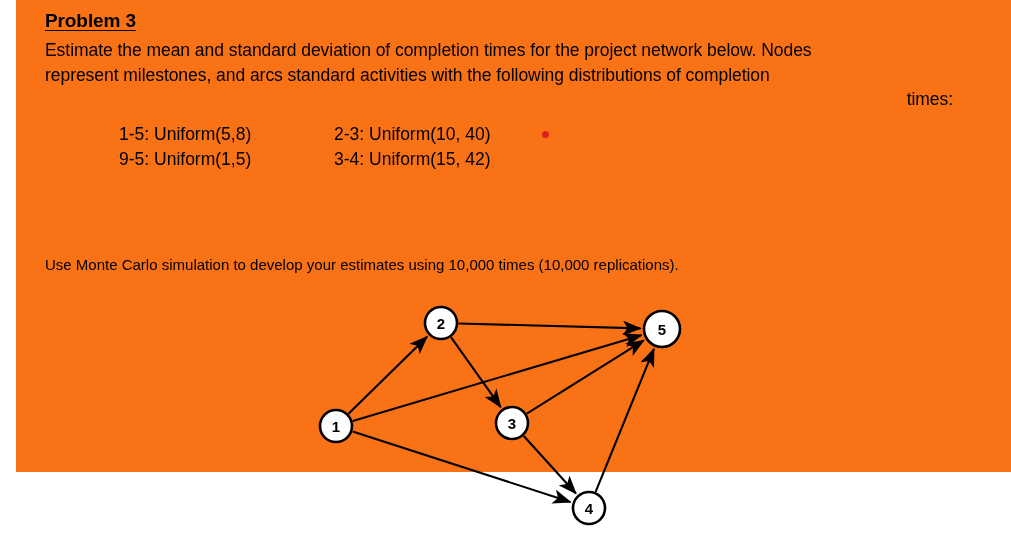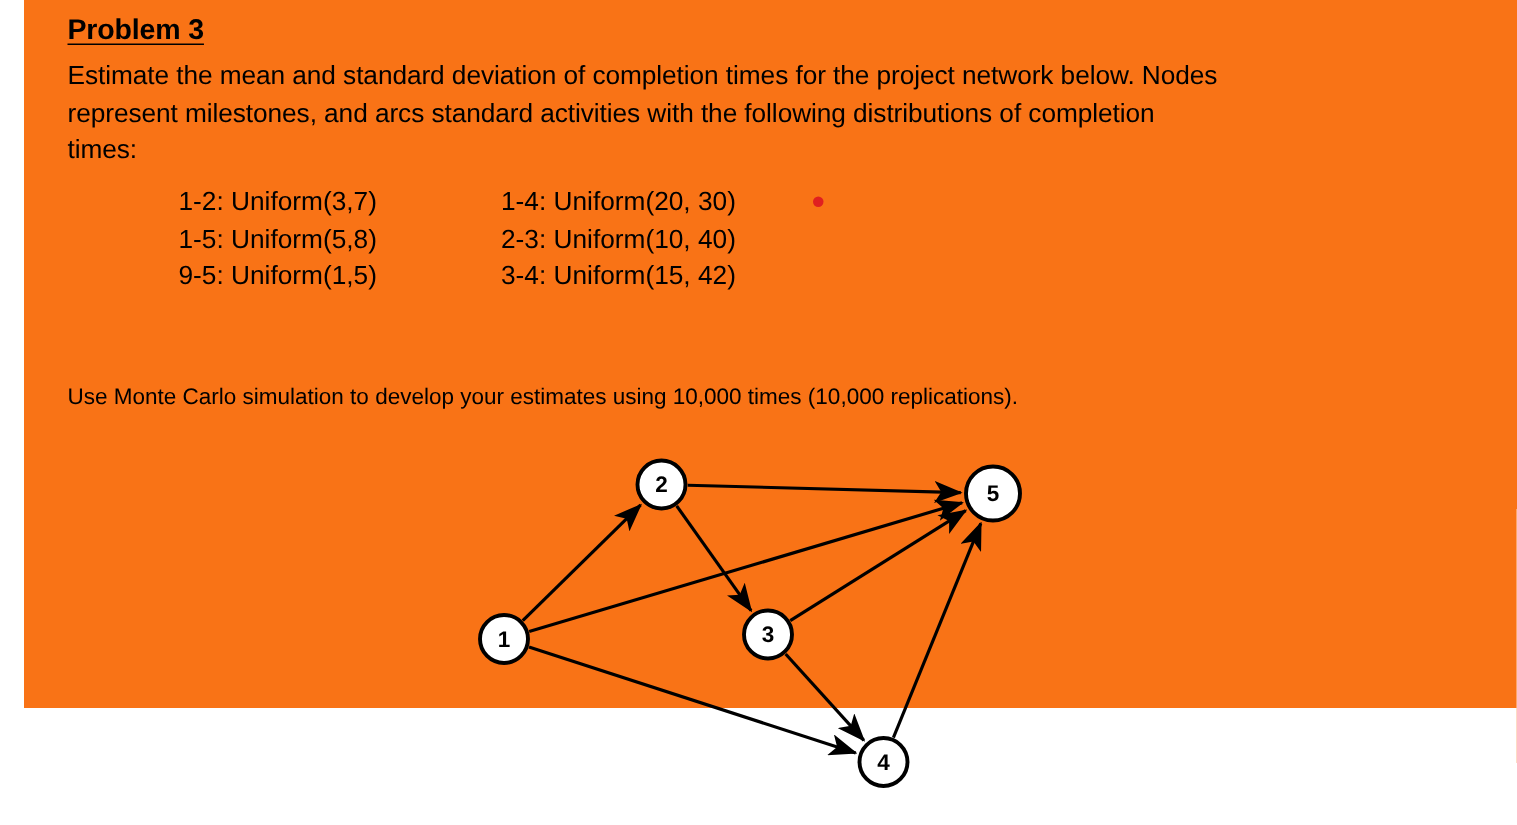--- a/index.html
+++ b/index.html
@@ -44,21 +44,21 @@
     position: absolute;
     left: 29px;
     top: 38px;
     width: 908px;
     font-size: 17.5px;
     line-height: 24.5px;
     text-align: justify;
     letter-spacing: -0.05px;
   }
   #intro-paragraph .last-line {
-    text-align: left;
+    text-align: right;
   }
 
   
   #distribution-list {
     position: absolute;
     left: 103px;
     top: 122px;
     font-size: 17.5px;
     line-height: 24.5px;
   }
@@ -133,24 +133,20 @@
 
   <div id="problem-title">Problem 3</div>
 
   <div id="intro-paragraph">
     <div>Estimate the mean and standard deviation of completion times for the project network below. Nodes</div>
     <div>represent milestones, and arcs standard activities with the following distributions of completion</div>
     <div class="last-line">times:</div>
   </div>
 
   <div id="distribution-list">
-    <div class="dist-row">
-      <span class="dist-col-left">1-2: Uniform(3,7)</span>
-      <span class="dist-col-right">1-4: Uniform(20, 30)</span>
-    </div>
     <div class="dist-row">
       <span class="dist-col-left">1-5: Uniform(5,8)</span>
       <span class="dist-col-right">2-3: Uniform(10, 40)</span>
     </div>
     <div class="dist-row">
       <span class="dist-col-left">9-5: Uniform(1,5)</span>
       <span class="dist-col-right">3-4: Uniform(15, 42)</span>
     </div>
   </div>
 

